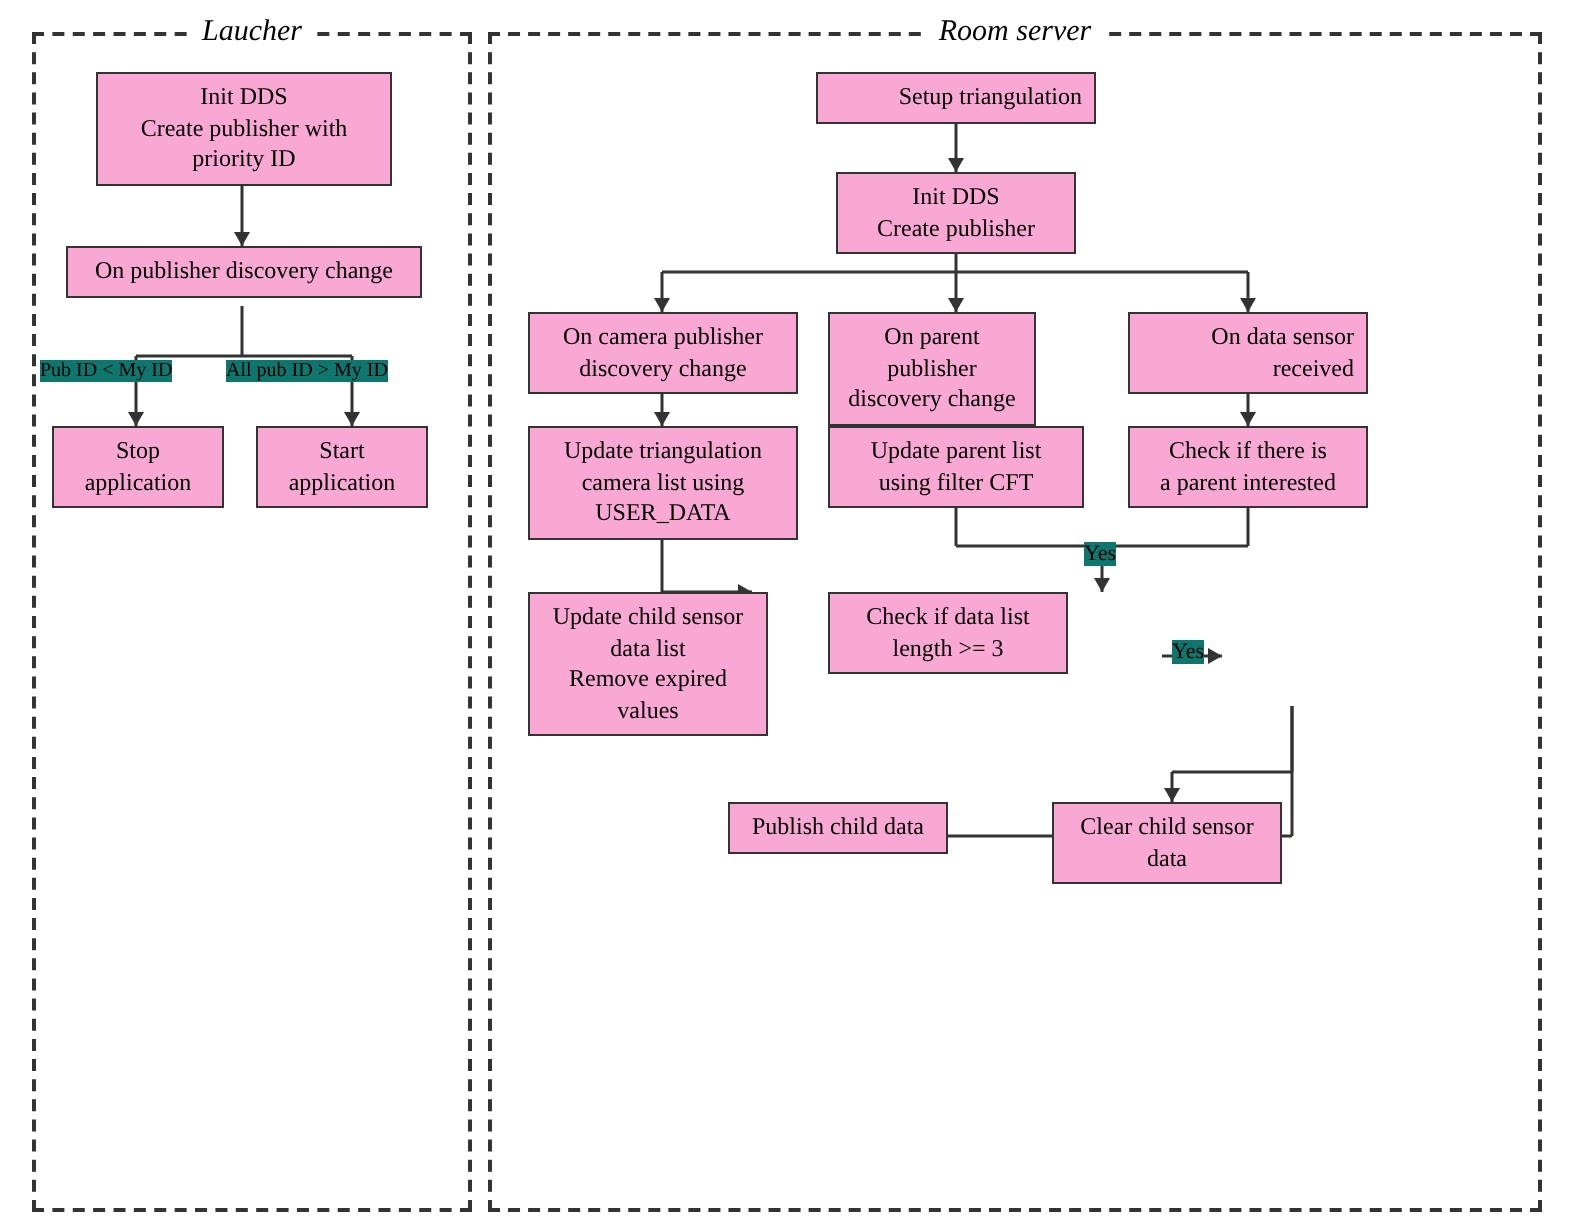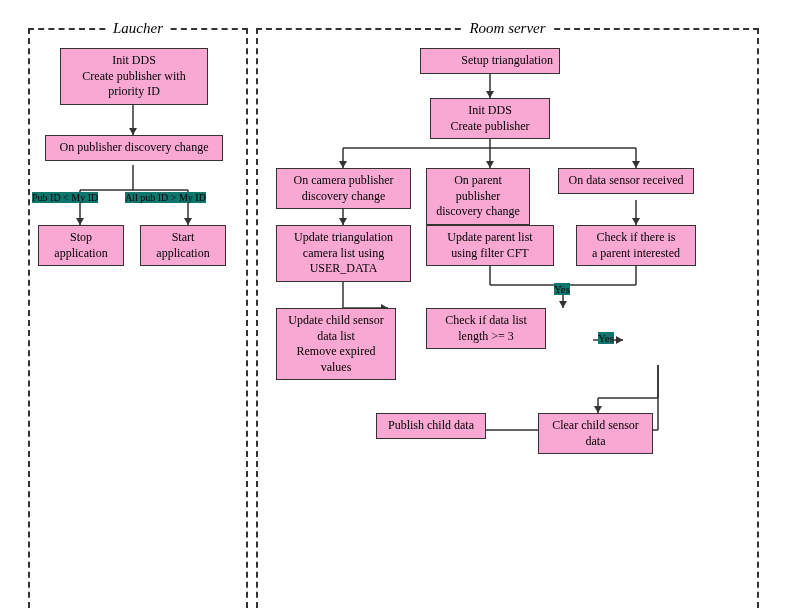--- a/index.html
+++ b/index.html
@@ -9,21 +9,21 @@
       font-size: 12px;
       width: 787px;
       height: 612px;
       overflow: hidden;
       position: relative;
     }
     .diagram-container {
       width: 787px;
       height: 612px;
       position: relative;
-      padding: 28px;
+      padding: 16px;
     }
     .main-wrapper {
       display: flex;
       gap: 8px;
       width: 100%;
       height: 100%;
     }
     
     .panel {
       border: 2px dashed #333;
@@ -206,21 +206,21 @@
       <div class="box" style="left:18px;top:138px;width:135px;">
         <span style="white-space:pre-line;">On camera publisher
 discovery change</span>
       </div>
 
       <div class="box" style="left:168px;top:138px;width:104px;">
         <span style="white-space:pre-line;">On parent publisher
 discovery change</span>
       </div>
 
-      <div class="box" style="left:300px;top:138px;width:136px;">
+      <div class="box" style="left:318px;top:138px;width:120px;text-align:right;">
         <span style="white-space:pre-line;">On data sensor received</span>
       </div>
 
       <div class="box" style="left:18px;top:195px;width:135px;">
         <span style="white-space:pre-line;">Update triangulation
 camera list using
 USER_DATA</span>
       </div>
 
       <div class="box" style="left:168px;top:195px;width:128px;">

